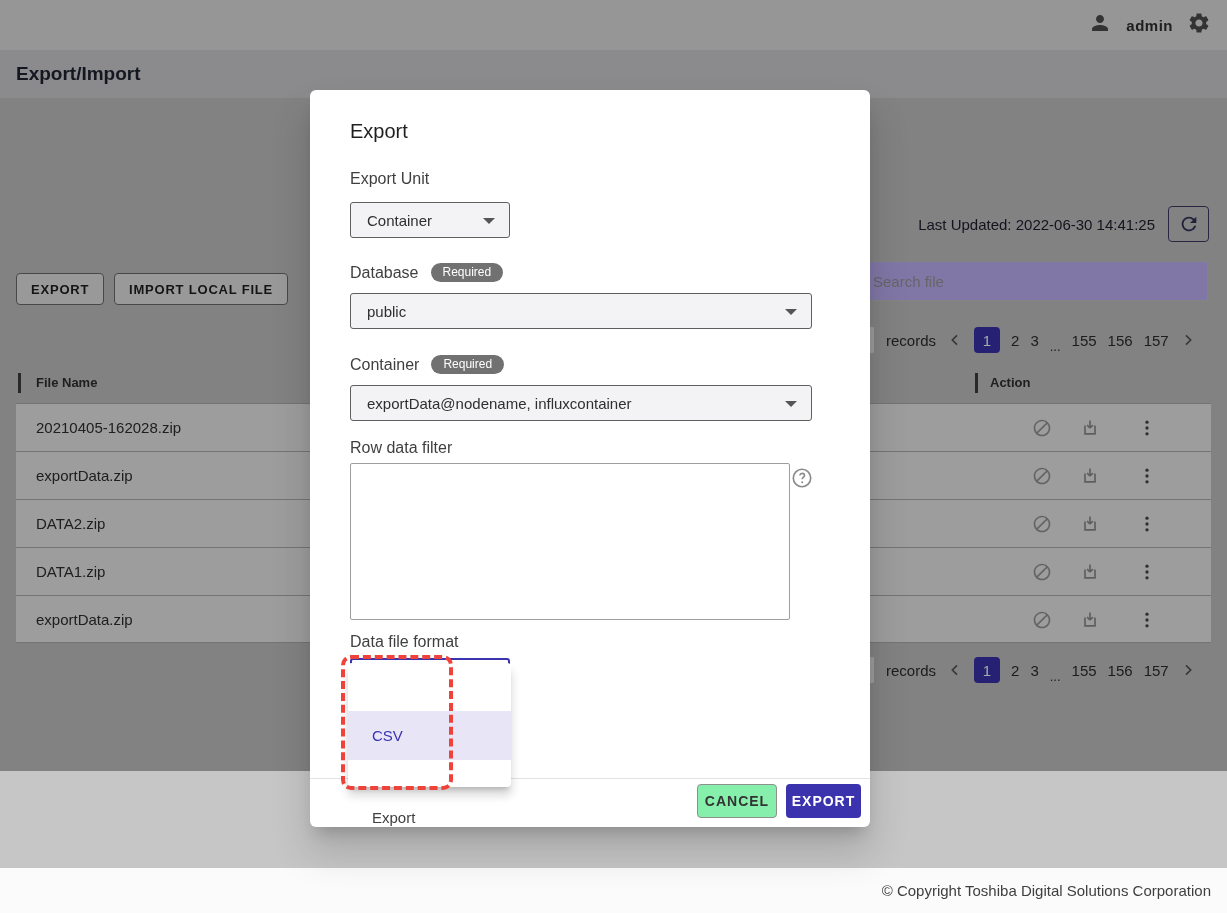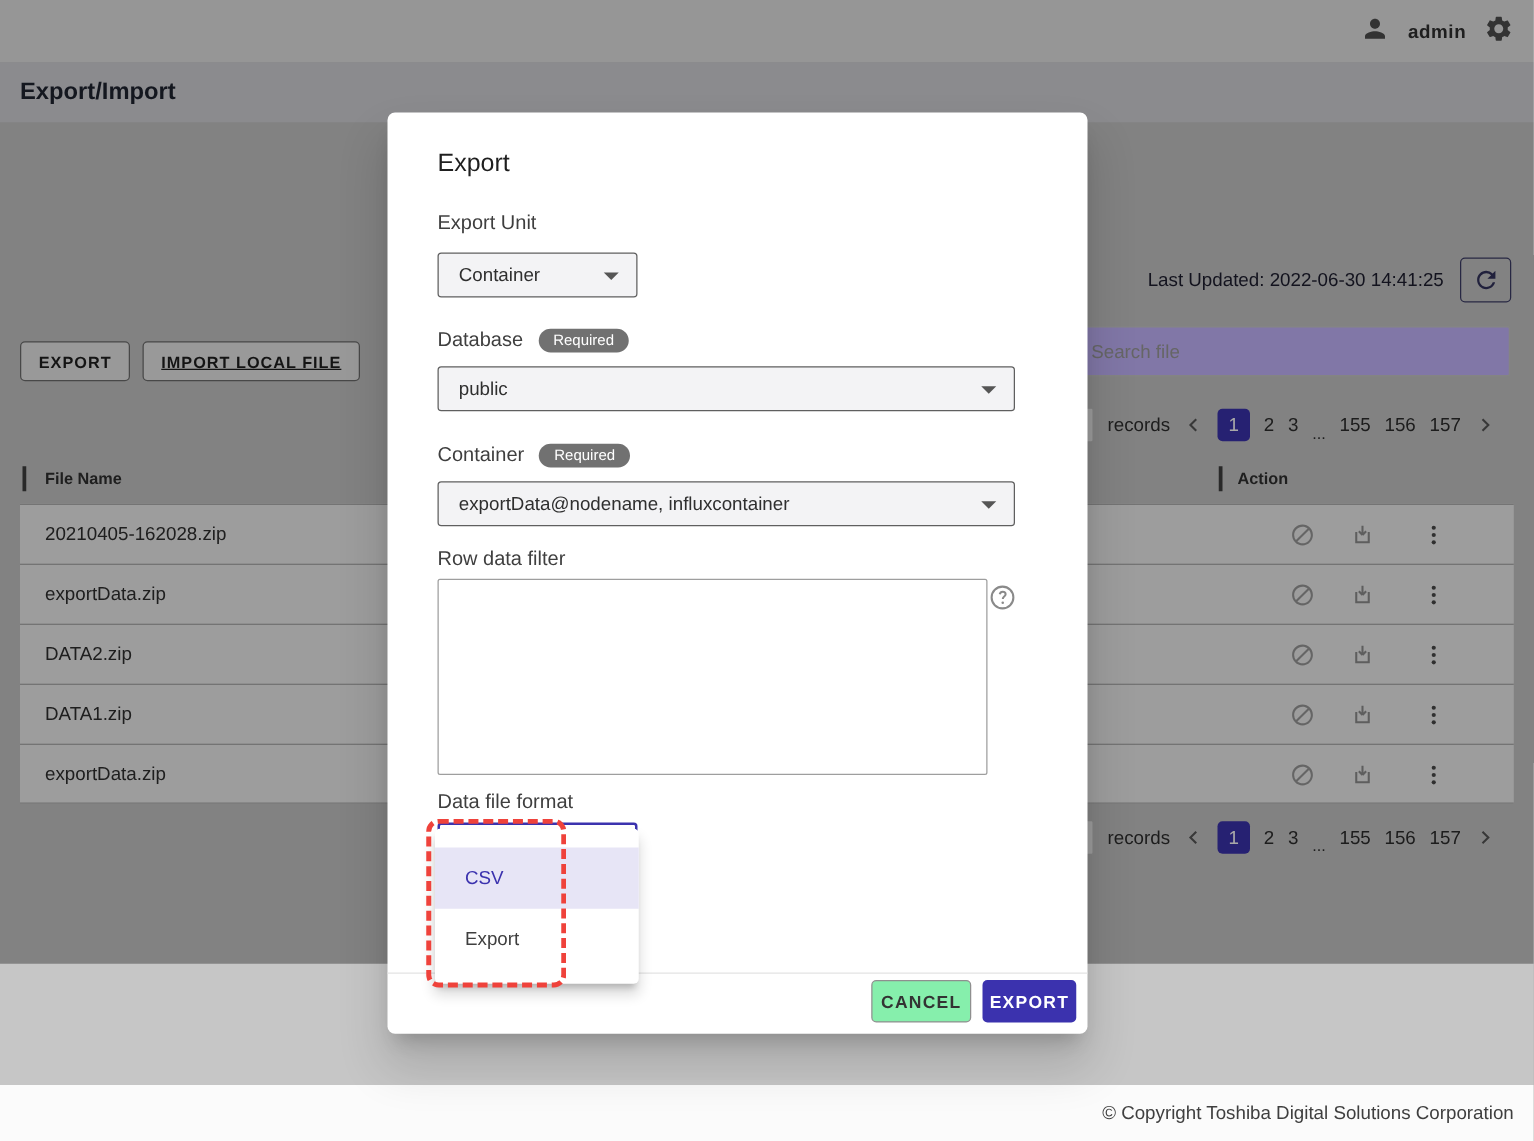--- a/index.html
+++ b/index.html
@@ -11,21 +11,21 @@
   .topbar { position:absolute; left:0; top:0; width:1227px; height:50px; background:#e4e4e4; display:flex; align-items:center; justify-content:flex-end; gap:14px; padding-right:16px; }
   .topbar .username { font-size:15px; font-weight:bold; color:#2f2f2f; letter-spacing:.5px; }
   .titlebar { position:absolute; left:0; top:50px; width:1227px; height:48px; background:#d3d3d8; display:flex; align-items:center; padding-left:16px; }
   .titlebar .page-title { font-size:19px; font-weight:bold; color:#1f2430; }
   .content { position:absolute; left:0; top:98px; width:1227px; height:770px; background:#c6c6c6; }
   .footer { position:absolute; left:0; top:868px; width:1227px; height:45px; background:#fbfbfb; display:flex; align-items:center; justify-content:flex-end; padding-right:16px; }
   .footer .copyright { font-size:15px; color:#3f3f3f; }
 
   .btn-outline { position:absolute; height:32px; background:#e9e9e9; border:1px solid #6e6e6e; border-radius:4px; font-family:"Liberation Sans",sans-serif; font-size:13px; font-weight:bold; color:#1f1f1f; letter-spacing:.8px; padding:0 14px; display:flex; align-items:center; justify-content:center; cursor:pointer; }
   #btn-export-page { left:16px; top:175px; }
-  #btn-import-page { left:114px; top:175px;text-decoration:underline; }
+  #btn-import-page { left:114px; top:175px; }
 
   .last-updated { position:absolute; top:118px; right:72px; font-size:15px; color:#1d1d2e; }
   .refresh-btn { position:absolute; top:108px; left:1168px; width:41px; height:36px; border:1px solid #3c3c66; border-radius:4px; background:transparent; display:flex; align-items:center; justify-content:center; cursor:pointer; }
 
   .search-input { position:absolute; left:860px; top:163px; width:348px; height:40px; background:#c4b5fd; border:1px solid #c9c9c9; border-radius:2px; font-size:15px; color:#333; padding:0 12px; font-family:"Liberation Sans",sans-serif; }
   .search-input::placeholder { color:#9b9b9b; }
 
   .pagination { position:absolute; left:805px; width:406px; height:28px; display:flex; align-items:center; gap:11px; }
   .pagination.top { top:228px; } .pagination.bottom { top:558px; }
   .records-select { width:70px; height:28px; background:#ededed; border:1px solid #c6c6c6; border-radius:2px; position:relative; cursor:pointer; }
@@ -57,21 +57,21 @@
   .m-select .arrow { position:absolute; right:14px; top:15px; width:0; height:0; border-left:6px solid transparent; border-right:6px solid transparent; border-top:6px solid #555; }
   #sel-export-unit { left:40px; top:112px; width:160px; }
   #sel-database   { left:40px; top:203px; width:462px; }
   #sel-container  { left:40px; top:295px; width:462px; }
   #lbl-export-unit { top:80px; } #lbl-database { top:173px; } #lbl-container { top:265px; }
   #lbl-row-filter { top:349px; } #lbl-file-format { top:543px; }
   .m-textarea { position:absolute; left:40px; top:373px; width:440px; height:157px; border:1px solid #9e9e9e; border-radius:2px; background:#fff; resize:none; font-family:"Liberation Sans",sans-serif; font-size:14px; padding:8px; color:#333; }
   .help-icon { position:absolute; left:481px; top:377px; width:22px; height:22px; cursor:pointer; }
   .sel-focused { position:absolute; left:40px; top:568px; width:160px; height:36px; border:2px solid #3b32ae; border-radius:3px; background:#fff; cursor:pointer; }
   .dropdown-panel { position:absolute; left:38px; top:573px; width:163px; height:124px; background:#fff; border-radius:4px; box-shadow:0 5px 5px -3px rgba(0,0,0,.2), 0 8px 10px 1px rgba(0,0,0,.14); padding-top:15px; z-index:3; }
-  .dd-item { height:49px; display:flex; align-items:center; padding-left:24px; font-size:15px; color:#3f3f3f; cursor:pointer; }
+  .dd-item { height:49px; display:flex; align-items:center; padding-left:24px; font-size:15px; color:#3f3f3f; cursor:pointer;margin-top:33px; }
   .dd-item.selected { background:#e7e5f6; color:#3b32ae; }
   .annotation { position:absolute; left:31px; top:565px; width:112px; height:135px; border:4px dashed #ef423b; border-radius:10px; z-index:4; pointer-events:none; }
   .m-divider { position:absolute; left:0; top:688px; width:560px; height:1px; background:#e3e3e3; }
   .m-btn-cancel { position:absolute; left:387px; top:694px; width:80px; height:34px; background:#86efac; border:1px solid #8f8f8f; border-radius:4px; font-family:"Liberation Sans",sans-serif; font-size:14px; font-weight:bold; letter-spacing:1px; color:#333; cursor:pointer; }
   .m-btn-export { position:absolute; left:476px; top:694px; width:75px; height:34px; background:#3b32ae; border:none; border-radius:4px; font-family:"Liberation Sans",sans-serif; font-size:14px; font-weight:bold; letter-spacing:1px; color:#fff; cursor:pointer; }
 </style>
 </head>
 <body>
 
 <div class="screen">

